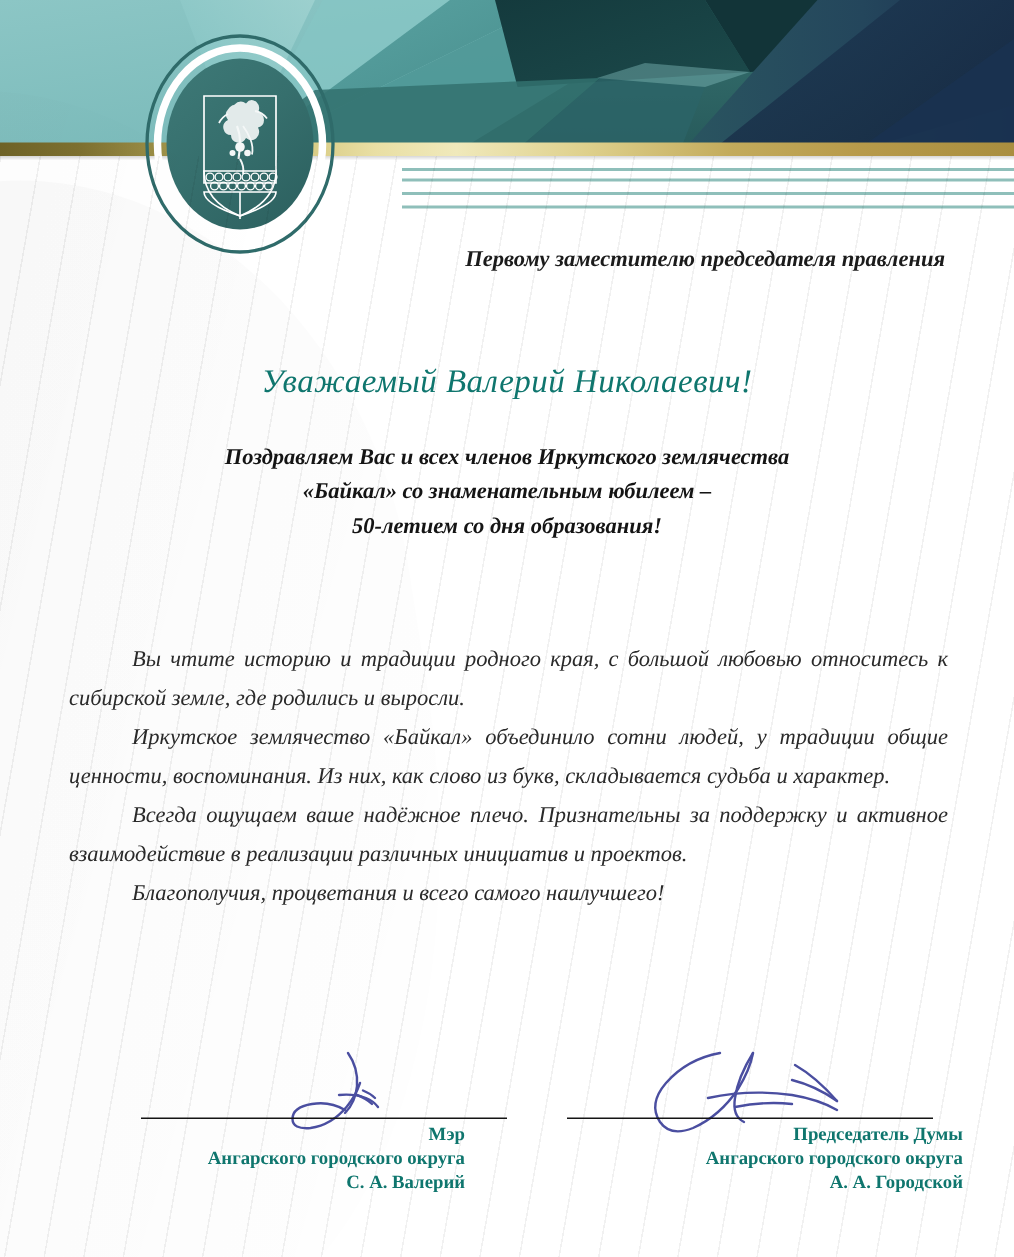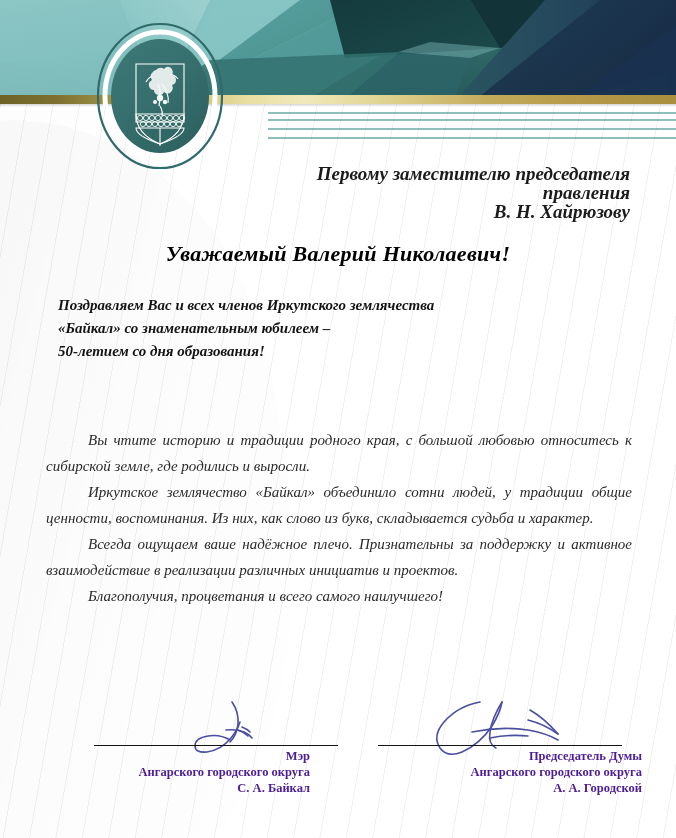--- a/index.html
+++ b/index.html
@@ -100,42 +100,42 @@
   .rules .r4 { top: 25px; }
 
   
   .addressee {
     position: absolute;
     left: 268px; top: 164px;
     width: 362px;
     text-align: right;
     font-style: italic;
     font-weight: bold;
-    font-size: 19px;
+    font-size: 15px;
     line-height: 19px;
     color: #1b1b1b;
   }
 
   .salutation {
     position: absolute;
     left: 40px; top: 241px;
     width: 596px;
     text-align: center;
     font-style: italic;
-    font-weight: bold;
+    font-weight: normal;
     font-size: 22px;
     letter-spacing: 0.3px;
-    color: #000000;
+    color: #0f766e;
   }
 
   .congrats {
     position: absolute;
     left: 58px; top: 294px;
     width: 560px;
-    text-align: left;
+    text-align: center;
     font-style: italic;
     font-weight: bold;
     font-size: 15px;
     line-height: 23px;
     color: #141414;
   }
 
   .body-text {
     position: absolute;
     left: 46px; top: 380px;
@@ -154,21 +154,21 @@
 
   
   .sig {
     position: absolute;
     top: 748px;
     width: 280px;
     font-weight: bold;
     font-size: 12.5px;
     line-height: 16px;
     text-align: right;
-    color: #4c1d95;
+    color: #0f766e;
   }
   .sig-left  { left: 30px; }
   .sig-right { left: 362px; }
 
   .sig-rule {
     position: absolute;
     top: 745px;
     width: 244px;
     height: 1px;
     background: #141414;
@@ -315,21 +315,20 @@
     <div class="r r3"></div>
     <div class="r r4"></div>
   </div>
 
   <div class="wm-diagonals"></div>
   <div class="wm-swoosh2"></div>
   <div class="wm-swoosh"></div>
 
   <div class="addressee">
     <div>Первому заместителю председателя правления</div>
-    <div>В. Н. Хайрюзову</div>
   </div>
 
   <div class="salutation">Уважаемый Валерий Николаевич!</div>
 
   <div class="congrats">
     <div>Поздравляем Вас и всех членов Иркутского землячества</div>
     <div>«Байкал» со знаменательным юбилеем –</div>
     <div>50-летием со дня образования!</div>
   </div>
 
@@ -360,21 +359,21 @@
       <path d="M70 40 q20 -4 38 -2"></path>
     </g>
   </svg>
 
   <div class="sig-rule rule-left"></div>
   <div class="sig-rule rule-right"></div>
 
   <div class="sig sig-left">
     <div>Мэр</div>
     <div>Ангарского городского округа</div>
-    <div>С. А. Байкал</div>
+    <div>С. А. Валерий</div>
   </div>
 
   <div class="sig sig-right">
     <div>Председатель Думы</div>
     <div>Ангарского городского округа</div>
     <div>А. А. Городской</div>
   </div>
 
 </div>
 

